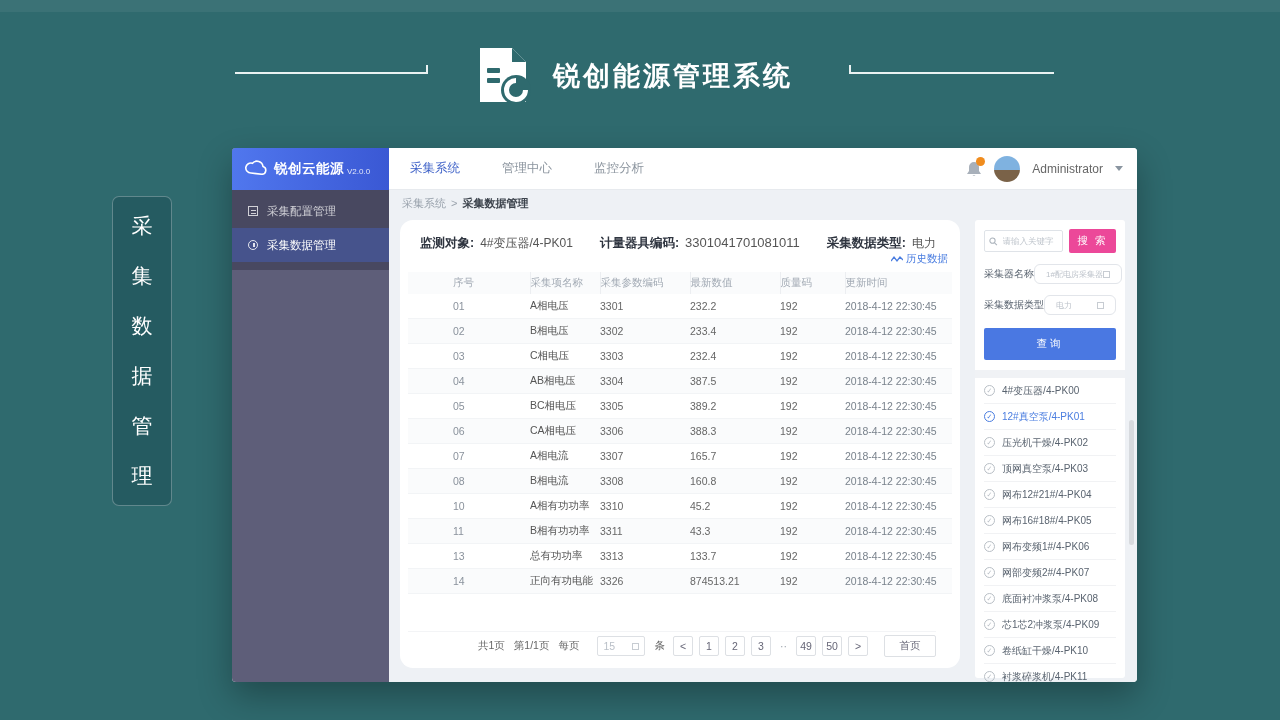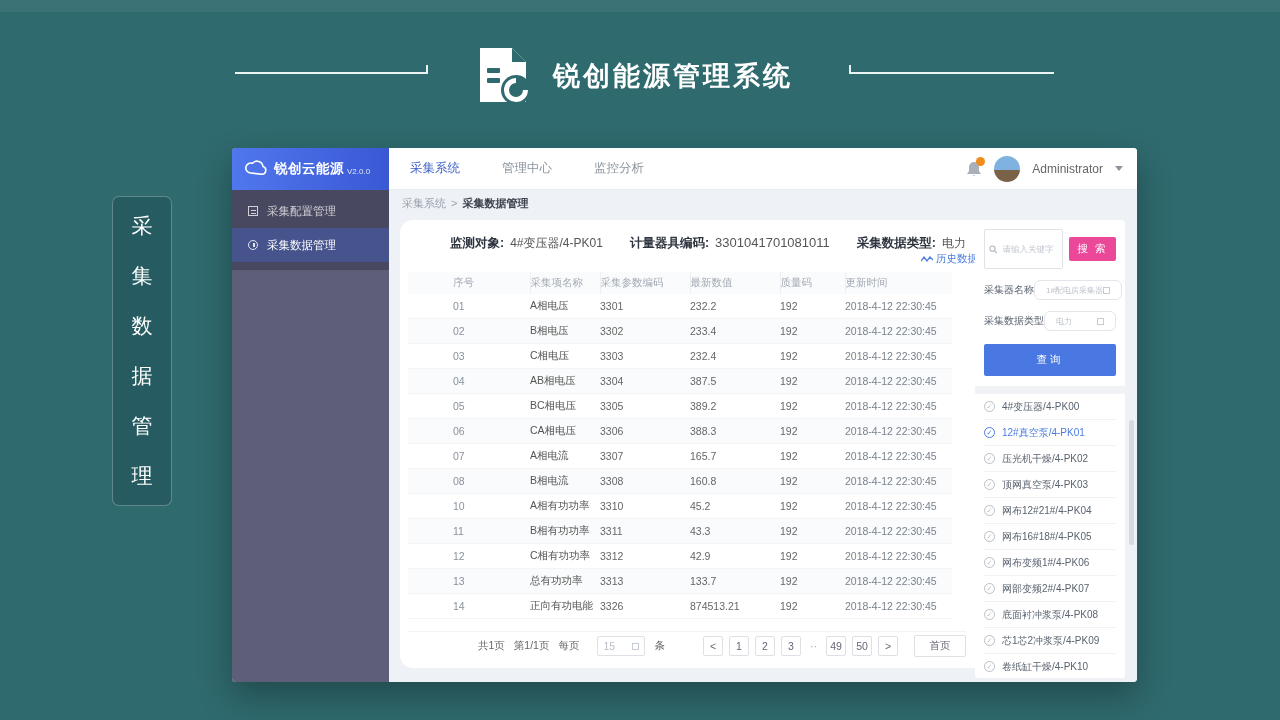--- a/index.html
+++ b/index.html
@@ -52,21 +52,21 @@
   .avatar{width:26px;height:26px;border-radius:50%;background:linear-gradient(#7fb2e0 55%,#7a6248 55%);}
   .uname{font-size:12px;color:#666;}
   .caret{width:0;height:0;border-left:4px solid transparent;border-right:4px solid transparent;border-top:5px solid #8a95a0;}
 
   .crumb{height:26px;display:flex;align-items:center;padding-left:13px;font-size:11px;color:#9aa3ad;gap:5px;}
   .crumb .cur{color:#3c434c;font-weight:bold;}
 
   .content{position:absolute;top:68px;left:0;right:0;bottom:0;}
 
   
-  .card-main{position:absolute;left:11px;top:4px;width:560px;height:448px;background:#fff;border-radius:13px;padding-left:30px;}
+  .card-main{position:absolute;left:11px;top:4px;width:560px;height:448px;background:#fff;border-radius:13px;}
   .info{display:flex;align-items:baseline;padding:15px 18px 0 20px;font-size:12px;color:#555;white-space:nowrap;}
   .info .grp{margin-right:27px;}
   .info b{color:#2f3540;font-size:12.5px;margin-right:6px;}
   .meter-val{font-size:13px;}
   .hist{position:absolute;right:12px;top:32px;font-size:10.5px;color:#4a7de0;display:flex;align-items:center;gap:3px;cursor:pointer;}
 
   table.tbl{position:absolute;left:8px;top:52px;width:544px;border-collapse:collapse;table-layout:fixed;font-size:10.5px;}
   .tbl th{height:22px;background:#fafbfc;color:#a3abb5;font-weight:normal;text-align:left;border-left:1px solid #eceef1;padding:0;}
   .tbl th:first-child{border-left:none;padding-left:45px;}
   .tbl td{height:24px;border-bottom:1px solid #f2f4f6;color:#666;padding:0;overflow:hidden;}
@@ -80,21 +80,21 @@
   .pg-select{width:48px;height:20px;border:1px solid #dde0e4;border-radius:2px;display:flex;align-items:center;justify-content:space-between;padding:0 5px;color:#b9bfc7;box-sizing:border-box;cursor:pointer;margin-left:9px;}
   .sq{width:7px;height:7px;border:1px solid #c7ccd2;box-sizing:border-box;}
   .pg-btns{margin-left:auto;display:flex;gap:6px;align-items:center;}
   .pbtn{min-width:20px;height:20px;border:1px solid #dde0e4;border-radius:2px;background:#fff;display:flex;align-items:center;justify-content:center;color:#667;padding:0 3px;box-sizing:border-box;cursor:pointer;}
   .pbtn.ellipsis{border:none;color:#99a1aa;min-width:12px;}
   .pfirst{width:52px;height:22px;margin-left:10px;}
 
   
   .card-side{position:absolute;left:586px;top:4px;width:150px;height:458px;background:#fff;border-radius:3px;padding:9px;box-sizing:border-box;}
   .s-row{display:flex;align-items:center;gap:6px;}
-  .s-input{flex:1;height:40px;border:1px solid #dfe3e8;border-radius:2px;display:flex;align-items:center;padding:0 4px;gap:3px;box-sizing:border-box;}
+  .s-input{flex:1;height:22px;border:1px solid #dfe3e8;border-radius:2px;display:flex;align-items:center;padding:0 4px;gap:3px;box-sizing:border-box;}
   .s-input input{border:none;outline:none;width:100%;font-size:8.5px;color:#888;font-family:inherit;}
   .s-input input::placeholder{color:#c0c6cd;}
   .s-btn{width:47px;height:24px;background:#ec4899;color:#fff;border:none;border-radius:2px;font-size:10.5px;letter-spacing:2px;cursor:pointer;font-family:inherit;}
   .f-row{display:flex;align-items:center;justify-content:space-between;margin-top:11px;}
   .f-label{font-size:10px;color:#5a6470;white-space:nowrap;}
   .f-select{width:88px;height:20px;border:1px solid #e2e5ea;border-radius:6px;display:flex;align-items:center;justify-content:space-between;padding:0 11px;font-size:8px;color:#bcc2ca;box-sizing:border-box;cursor:pointer;white-space:nowrap;}
   .q-btn{display:block;width:100%;margin-top:13px;height:32px;background:#4a78e2;border:none;border-radius:2px;color:#fff;font-size:10.5px;letter-spacing:3px;cursor:pointer;font-family:inherit;}
   .divider{height:8px;background:#f0f2f5;margin:10px -9px 0;}
   .dev{display:flex;align-items:center;gap:7px;height:25px;border-bottom:1px solid #f1f2f4;font-size:10px;color:#5a6470;cursor:pointer;}
   .dev .ck{width:11px;height:11px;border:1px solid #b9bfc6;border-radius:50%;font-size:7px;line-height:9px;text-align:center;color:#b9bfc6;box-sizing:border-box;flex:0 0 auto;}
@@ -299,28 +299,20 @@
   </tr>
                 <tr>
     <td>11</td>
                   <td>B相有功功率</td>
                   <td>3311</td>
     <td>43.3</td>
                   <td>192</td>
                   <td>2018-4-12 22:30:45</td>
   </tr>
                 <tr>
-    <td>12</td>
-                  <td>C相有功功率</td>
-                  <td>3312</td>
-    <td>42.9</td>
-                  <td>192</td>
-                  <td>2018-4-12 22:30:45</td>
-  </tr>
-                <tr>
     <td>13</td>
                   <td>总有功功率</td>
                   <td>3313</td>
     <td>133.7</td>
                   <td>192</td>
                   <td>2018-4-12 22:30:45</td>
   </tr>
                 <tr>
     <td>14</td>
                   <td>正向有功电能</td>

